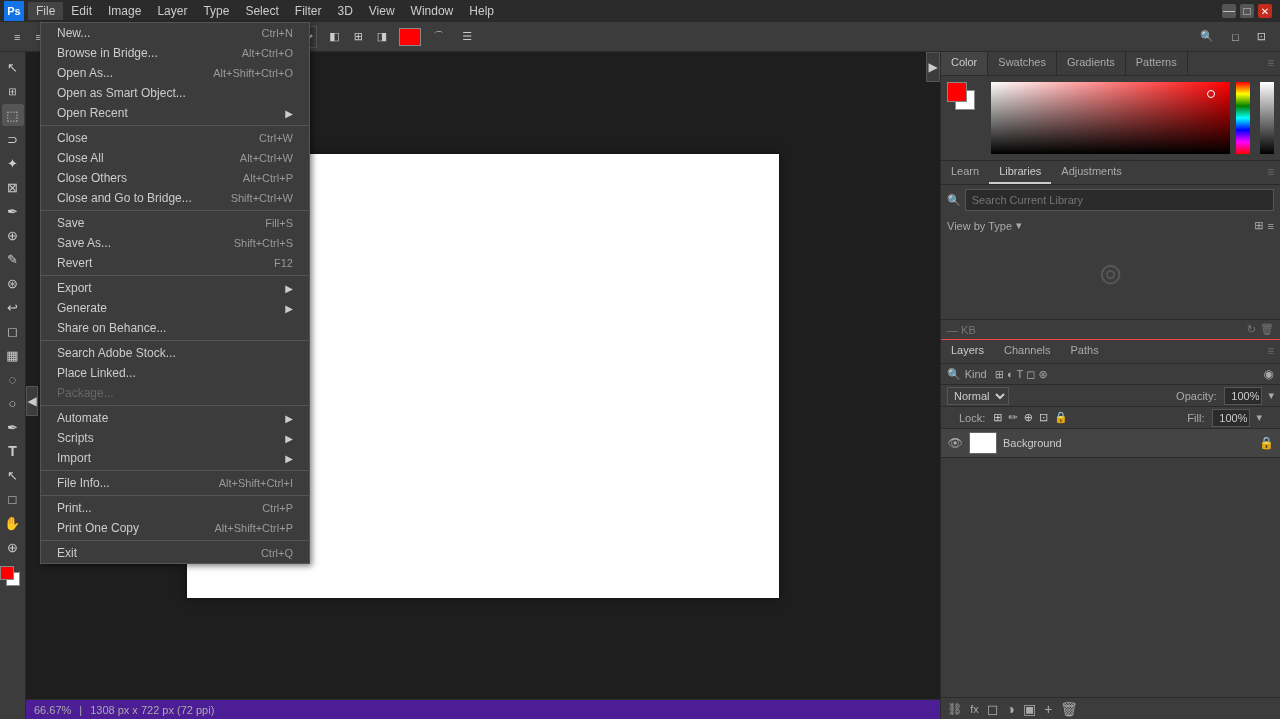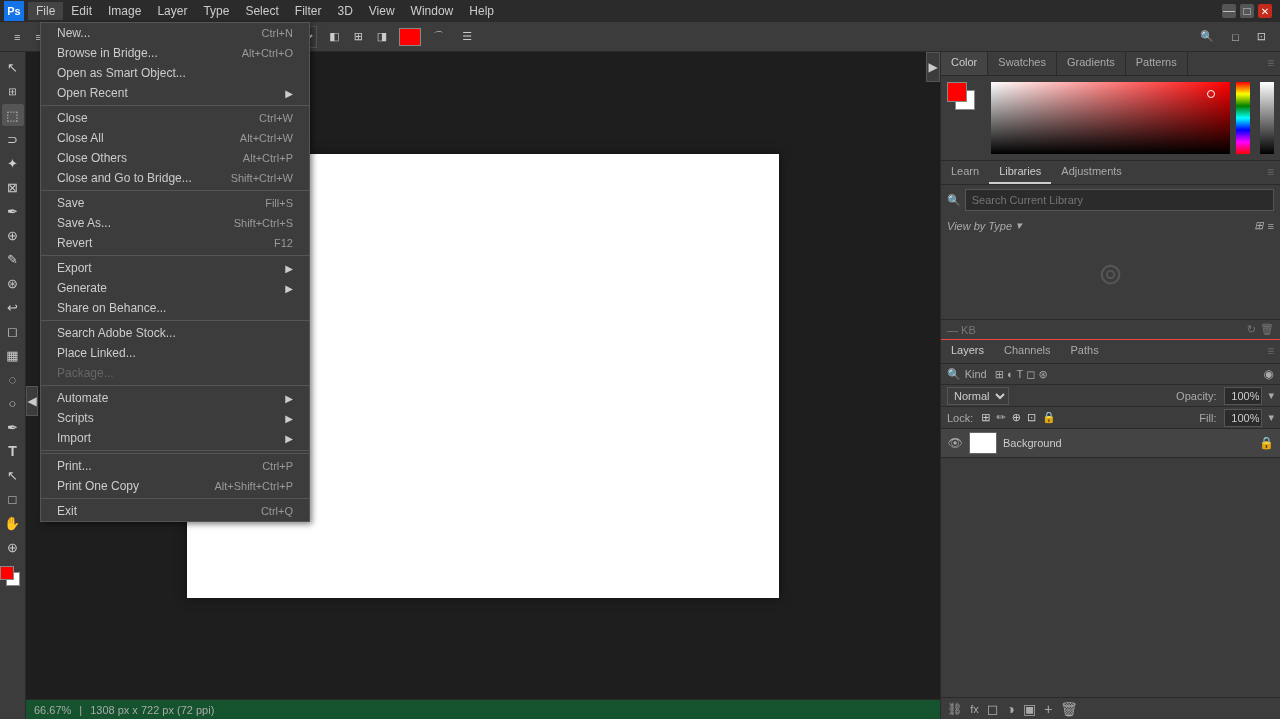--- a/index.html
+++ b/index.html
@@ -101,21 +101,21 @@
     .canvas-white {
       background: white;
       width: 592px;
       height: 444px;
       box-shadow: 0 0 10px rgba(0,0,0,0.5);
     }
     .status-bar {
       position: absolute;
       bottom: 0; left: 0; right: 0;
       height: 20px;
-      background: #14532d;
+      background: #4c1d95;
       border-top: 1px solid #2a2a2a;
       display: flex;
       align-items: center;
       padding: 0 8px;
       font-size: 11px;
       color: #aaa;
     }
 
     
     .right-panel {
@@ -189,21 +189,20 @@
       padding: 2px 6px;
       height: 22px;
     }
     .lib-viewby {
       display: flex;
       align-items: center;
       padding: 4px 6px;
       font-size: 11px;
       color: #aaa;
       gap: 4px;
-      font-style: italic;
     }
     .lib-empty {
       display: flex;
       flex-direction: column;
       align-items: center;
       justify-content: center;
       padding: 20px;
       color: #555;
     }
 
@@ -245,21 +244,21 @@
       background: #3c3c3c;
       border: 1px solid #555;
       color: #ccc;
       font-size: 11px;
       height: 18px;
       padding: 0 2px;
     }
     .layers-lock-row {
       display: flex;
       align-items: center;
-      padding: 2px 6px;
+      padding: 2px 18px;
       gap: 4px;
       border-bottom: 1px solid #2a2a2a;
       height: 22px;
       font-size: 11px;
     }
     .layers-content {
       flex: 1;
       overflow-y: auto;
     }
     .layer-row {
@@ -555,20 +554,24 @@
 
     <div class="menu-entry">
       <span class="menu-entry-label">New...</span>
       <span class="menu-entry-shortcut">Ctrl+N</span>
     </div>
     <div class="menu-entry">
       <span class="menu-entry-label">Browse in Bridge...</span>
       <span class="menu-entry-shortcut">Alt+Ctrl+O</span>
     </div>
     <div class="menu-entry">
+      <span class="menu-entry-label">Open As...</span>
+      <span class="menu-entry-shortcut">Alt+Shift+Ctrl+O</span>
+    </div>
+    <div class="menu-entry">
       <span class="menu-entry-label">Open as Smart Object...</span>
     </div>
     <div class="menu-entry">
       <span class="menu-entry-label">Open Recent</span>
       <span class="menu-entry-arrow">▶</span>
     </div>
     <div class="menu-separator"></div>
     <div class="menu-entry">
       <span class="menu-entry-label">Close</span>
       <span class="menu-entry-shortcut">Ctrl+W</span>
@@ -627,20 +630,24 @@
     </div>
     <div class="menu-entry">
       <span class="menu-entry-label">Scripts</span>
       <span class="menu-entry-arrow">▶</span>
     </div>
     <div class="menu-entry">
       <span class="menu-entry-label">Import</span>
       <span class="menu-entry-arrow">▶</span>
     </div>
     <div class="menu-separator"></div>
+    <div class="menu-entry">
+      <span class="menu-entry-label">File Info...</span>
+      <span class="menu-entry-shortcut">Alt+Shift+Ctrl+I</span>
+    </div>
     <div class="menu-separator"></div>
     <div class="menu-entry">
       <span class="menu-entry-label">Print...</span>
       <span class="menu-entry-shortcut">Ctrl+P</span>
     </div>
     <div class="menu-entry">
       <span class="menu-entry-label">Print One Copy</span>
       <span class="menu-entry-shortcut">Alt+Shift+Ctrl+P</span>
     </div>
     <div class="menu-separator"></div>

